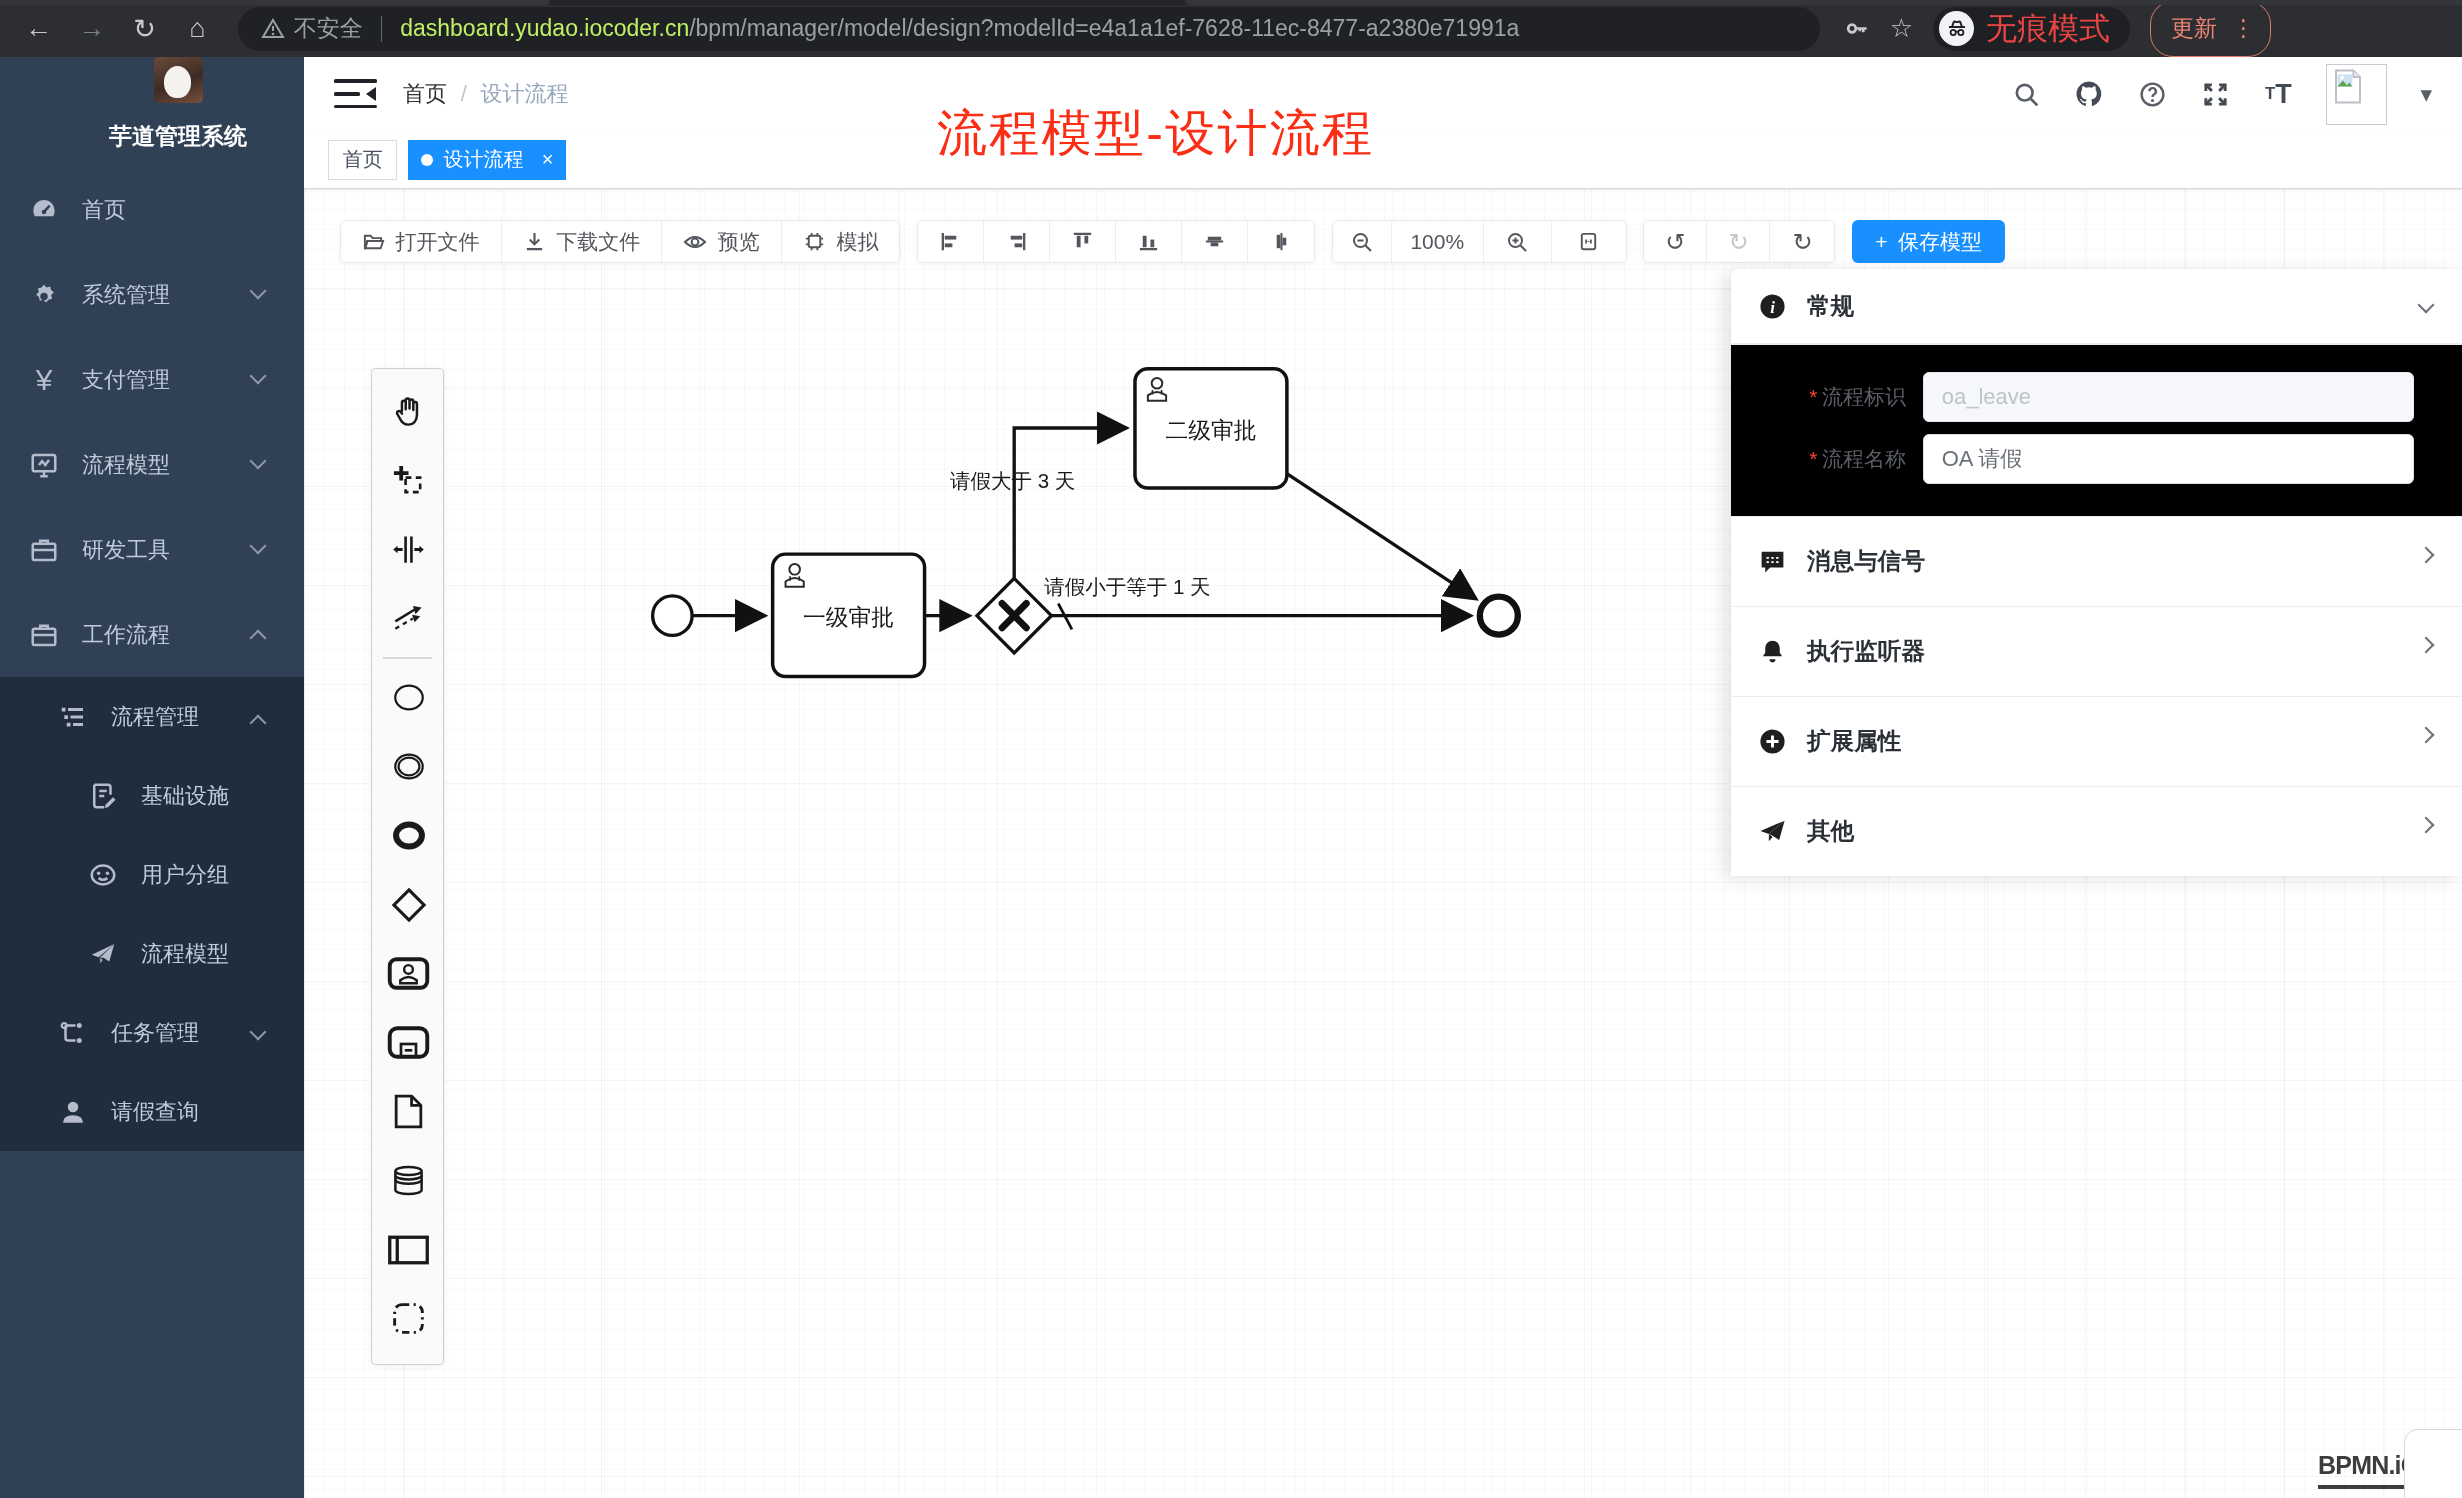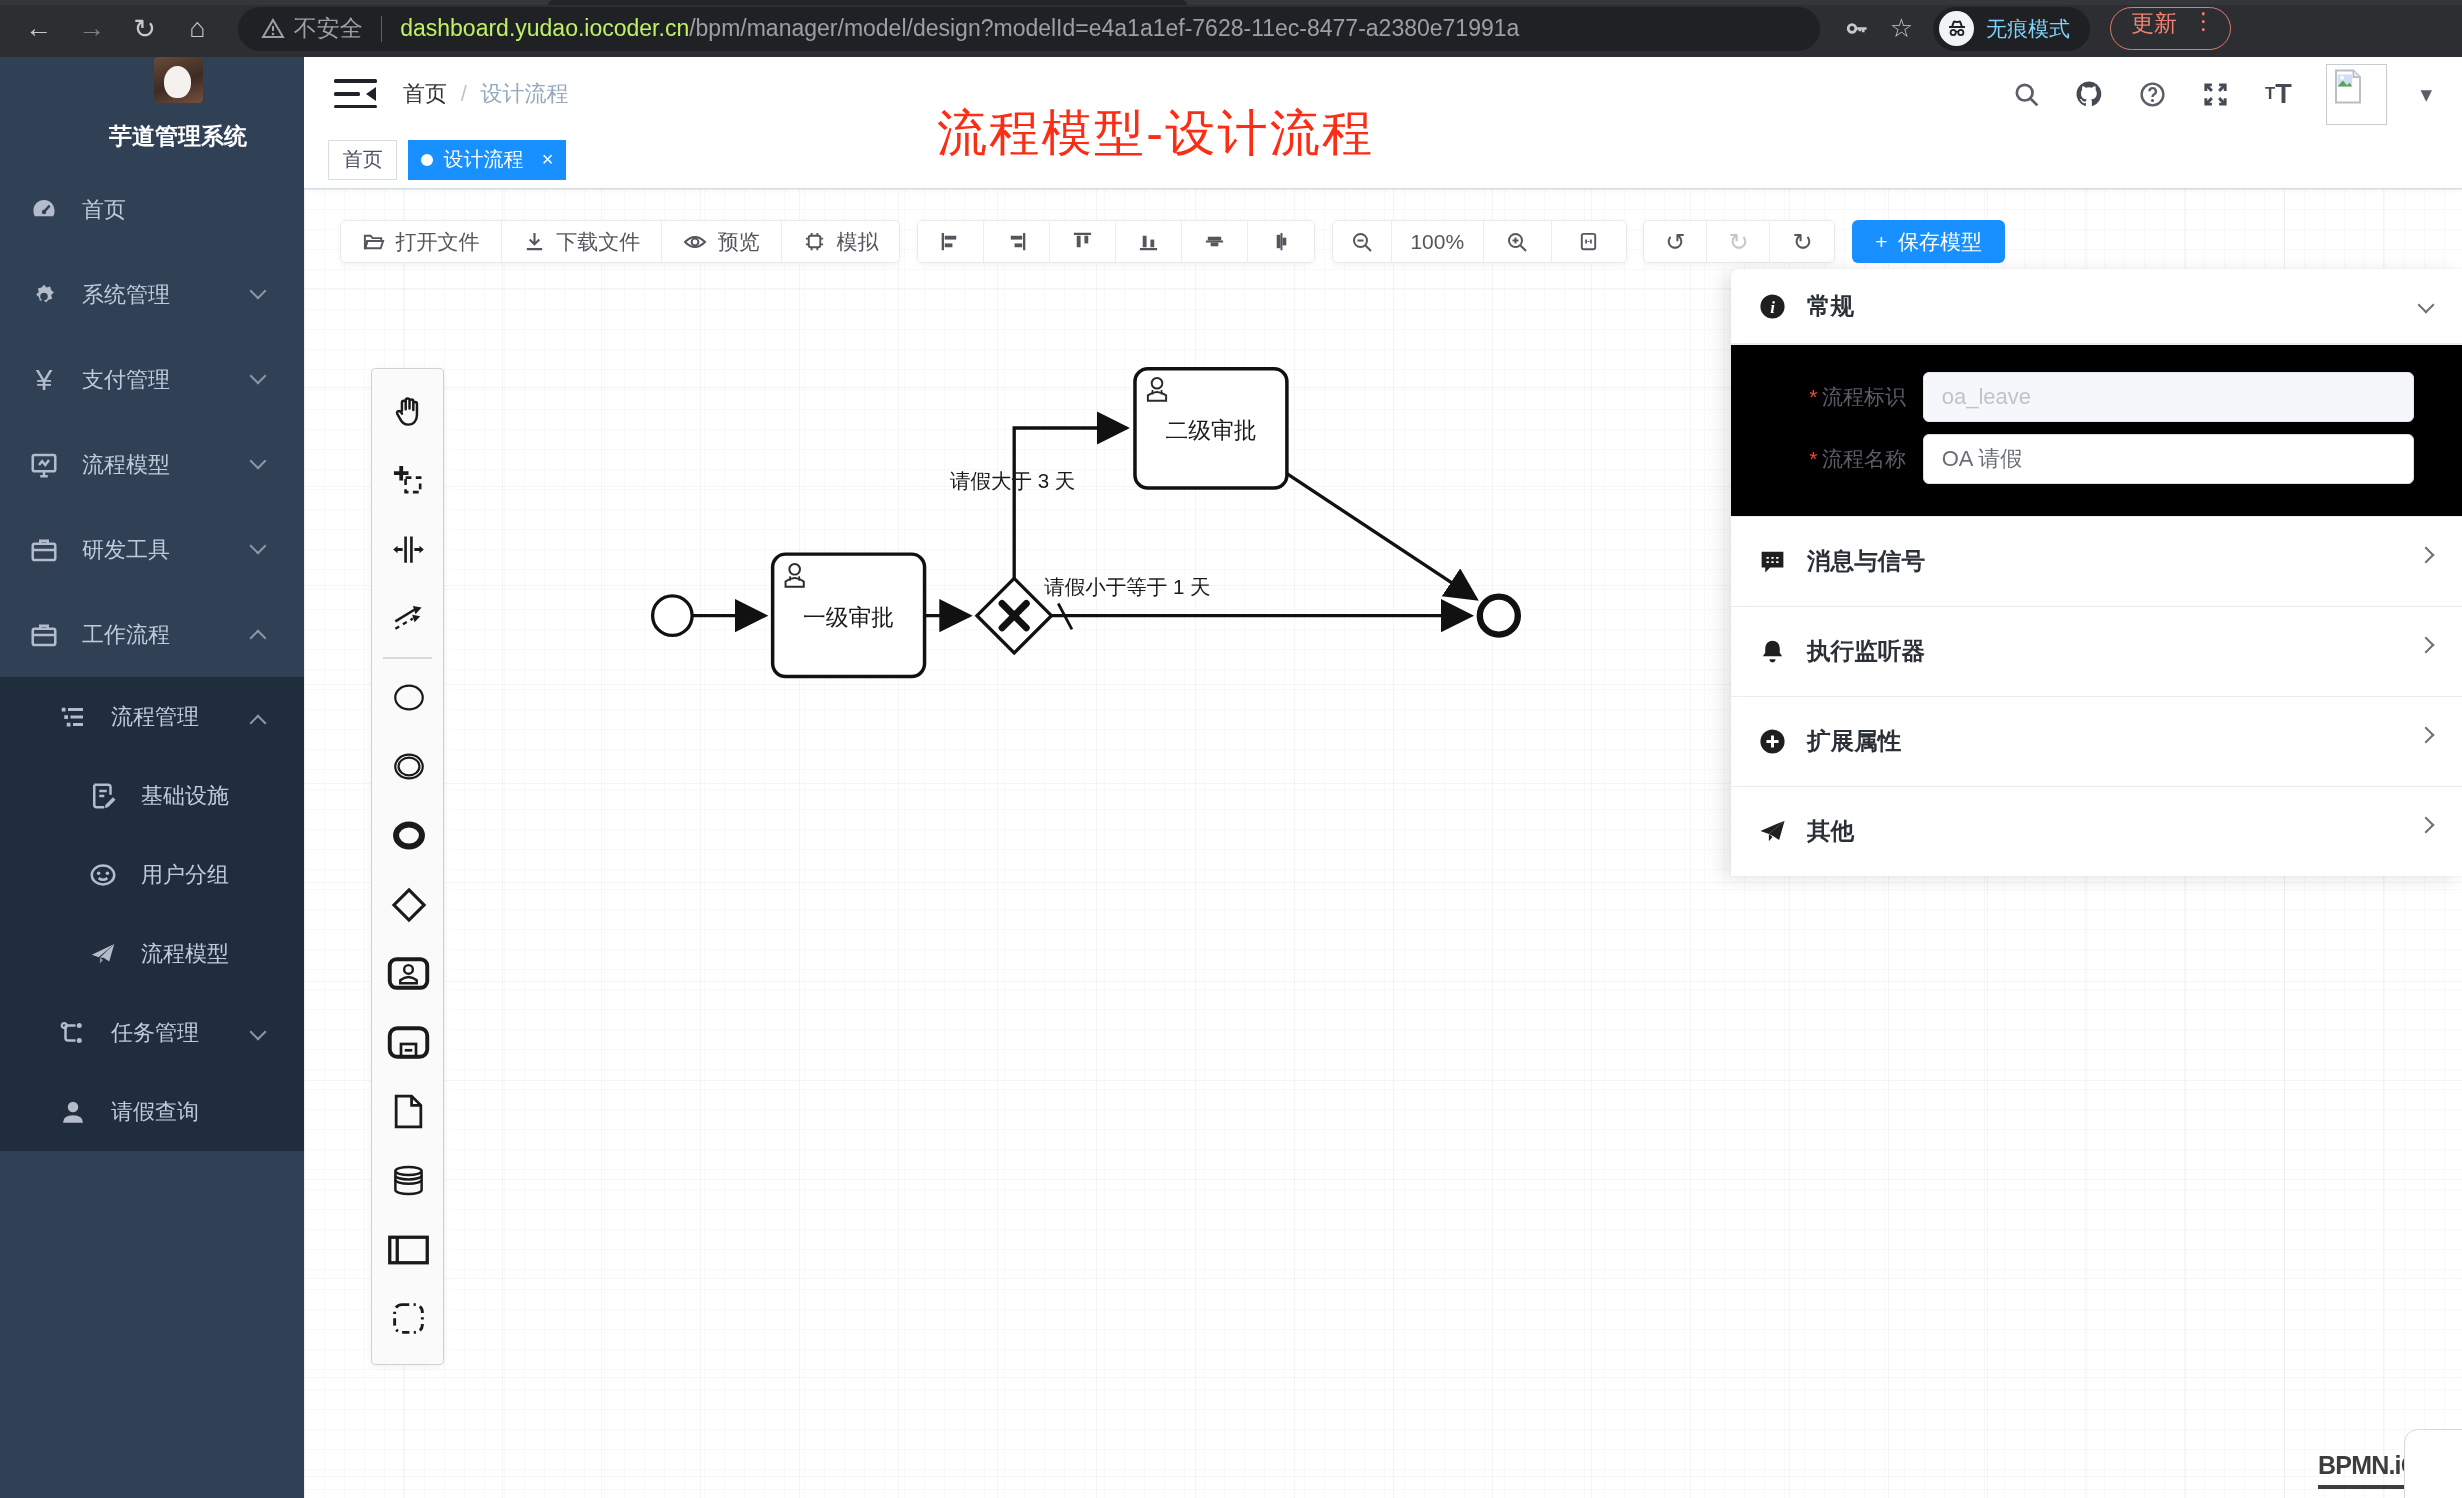--- a/index.html
+++ b/index.html
@@ -15,23 +15,23 @@
   .omnibox { margin-left:13.7px; width:1582px; height:44px; background:#202124; border-radius:23px;
     display:flex; align-items:center; padding:0 23px; color:#9aa0a6; font-size:23px; flex:none; }
   .omni-warn { display:flex; align-items:center; gap:9px; }
   .omni-sep { width:1.5px; height:26px; background:#5f6368; margin:0 18px; }
   .url-host { color:#bef264; }
   .url-path { color:#9aa0a6; }
   .chrome-right { display:flex; align-items:center; margin-left:23px; gap:20px; }
   .key-ic,.star-ic { color:#c7c9cc; font-size:26px; }
   .incog { display:flex; align-items:center; gap:12px; background:#1f2023; border-radius:23px; height:44px; padding:0 20px 0 6px; }
   .incog-circle { width:35px; height:35px; border-radius:50%; background:#f1f3f4; display:flex; align-items:center; justify-content:center; }
-  .incog-label { color:#7dd3fc; font-size:21px; }
-  .update-pill { display:flex; align-items:flex-start; gap:15px; border:1.5px solid #df7b6c; border-radius:23px;
-    height:43px; padding:0 15px 0 20px; color:#ec8273; font-size:23px; }
+  .incog-label { color:#ef4444; font-size:31px; }
+  .update-pill { display:flex; align-items:center; gap:15px; border:1.5px solid #df7b6c; border-radius:23px;
+    height:56px; padding:0 15px 0 20px; color:#ec8273; font-size:23px; }
   .dots3 { font-size:23px; letter-spacing:0; color:#ec8273; }
 
   
   .app { display:flex; width:2462px; height:1441px; }
 
   
   .sidebar { width:304px; flex:none; background:#304156; color:#bfcbd9; font-size:22px; position:relative; }
   .logo-row { height:110px; display:flex; align-items:center; padding-left:52px; gap:18px;flex-direction:column; }
   .logo-img { width:49px; height:46px; border-radius:4.6px; background:
       linear-gradient(160deg,#6b4a3a 0%,#3c2b24 55%,#78513d 100%); position:relative; overflow:hidden; }

